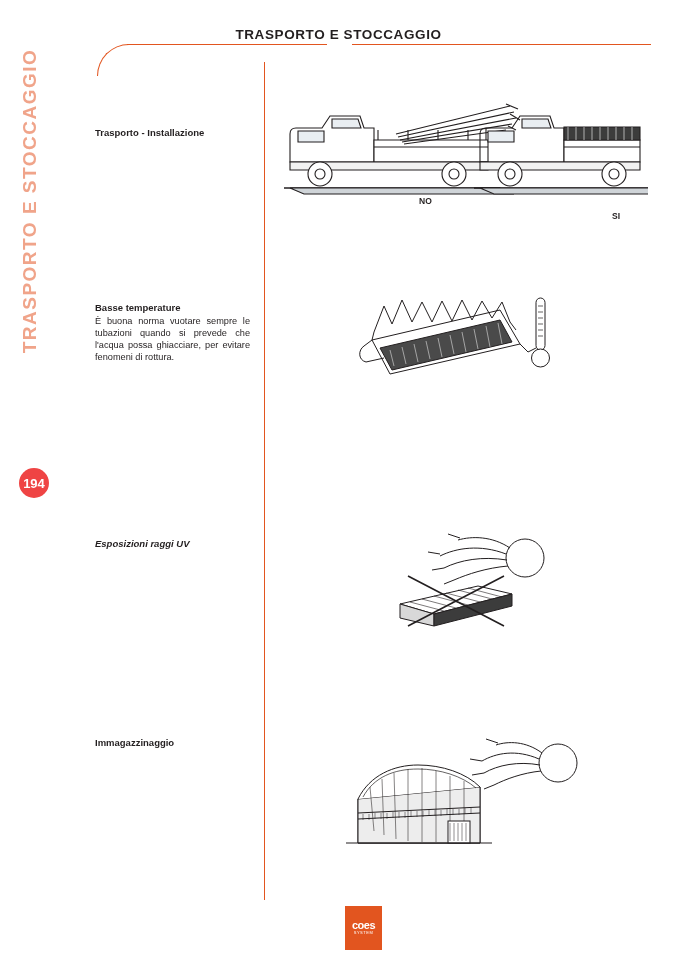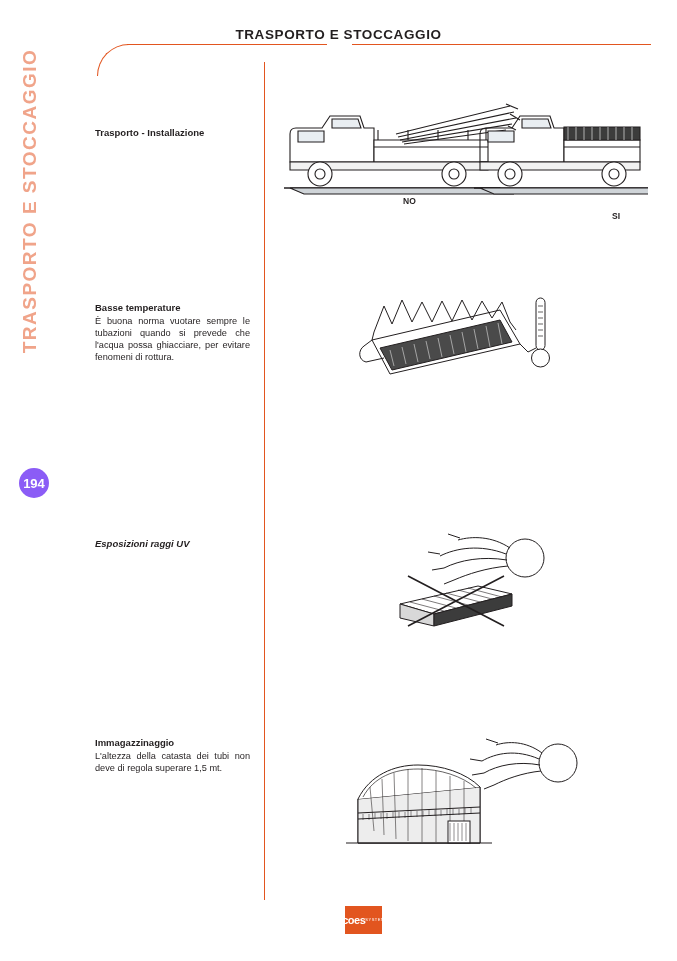--- a/index.html
+++ b/index.html
@@ -39,21 +39,21 @@
   }
 
   
   .page-num {
     position: absolute;
     left: 19px;
     top: 468px;
     width: 30px;
     height: 30px;
     border-radius: 50%;
-    background: #8b5cf6;
+    background: #ef4444;
     color: #ffffff;
     font-size: 13px;
     font-weight: bold;
     display: flex;
     align-items: center;
     justify-content: center;
   }
 
   
   .header-title {
@@ -150,26 +150,26 @@
     font-weight: bold;
     color: #231f20;
   }
 
   
   .footer-logo {
     position: absolute;
     left: 345px;
     top: 906px;
     width: 37px;
-    height: 28px;
+    height: 44px;
     background: #e2551f;
     display: flex;
     align-items: center;
     justify-content: center;
-    flex-direction: row;
+    flex-direction: column;
   }
   .footer-logo .lg-top {
     font-size: 11px;
     font-weight: bold;
     color: #ffffff;
     line-height: 10px;
     letter-spacing: -0.5px;
   }
   .footer-logo .lg-bot {
     font-size: 4px;
@@ -243,21 +243,21 @@
       <path d="M12,62 L172,62 L172,70 L12,70 Z" fill="#f2f2f2"></path>
       <circle cx="42" cy="74" r="12" fill="#ffffff"></circle>
       <circle cx="42" cy="74" r="5"></circle>
       <circle cx="146" cy="74" r="12" fill="#ffffff"></circle>
       <circle cx="146" cy="74" r="5"></circle>
       <path d="M6,88 L186,88" stroke-width="1.3"></path>
       <path d="M12,88 L26,94 L200,94 L186,88 Z" fill="#cfd4d8"></path>
     </g>
   </svg>
 </div>
-<div class="fig-caption" style="left:403px; top:196px;">NO</div>
+<div class="fig-caption" style="left:419px; top:196px;">NO</div>
 <div class="fig-caption" style="left:612px; top:211px;">SI</div>
 
 <div class="section" id="sec-temp">
   <h3>Basse temperature</h3>
   <p>È buona norma vuotare sempre le tubazioni quando si prevede che l'acqua possa ghiacciare, per evitare fenomeni di rottura.</p>
 </div>
 
 <div class="figure" style="left:350px; top:288px; width:210px; height:110px;">
   <svg width="210" height="110" viewBox="0 0 210 110" xmlns="http://www.w3.org/2000/svg">
     <g stroke="#231f20" fill="none" stroke-width="1">
@@ -302,21 +302,20 @@
 
       <path d="M50,72 L84,81 M62,69 L96,78 M74,66 L108,75 M86,63 L120,72 M98,60 L132,69 M108,58 L142,67" stroke-width="0.6"></path>
 
       <path d="M48,46 L144,96 M144,46 L48,96" stroke-width="1.6"></path>
     </g>
   </svg>
 </div>
 
 <div class="section" id="sec-storage">
   <h3>Immagazzinaggio</h3>
-  <p>L'altezza della catasta dei tubi non deve di regola superare 1,5 mt.</p>
 </div>
 
 <div class="figure" style="left:330px; top:735px; width:260px; height:115px;">
   <svg width="260" height="115" viewBox="0 0 260 115" xmlns="http://www.w3.org/2000/svg">
     <g stroke="#231f20" fill="none" stroke-width="1">
 
       <circle cx="228" cy="28" r="19" fill="#ffffff"></circle>
       <path d="M209,24 C186,14 166,18 152,26 M210,30 C188,26 168,30 154,38 M211,36 C192,38 176,44 164,50 M212,18 C196,6 178,6 166,10"></path>
       <path d="M168,8 L156,4 M152,26 L140,24 M154,38 L142,40 M164,50 L154,54"></path>
 

